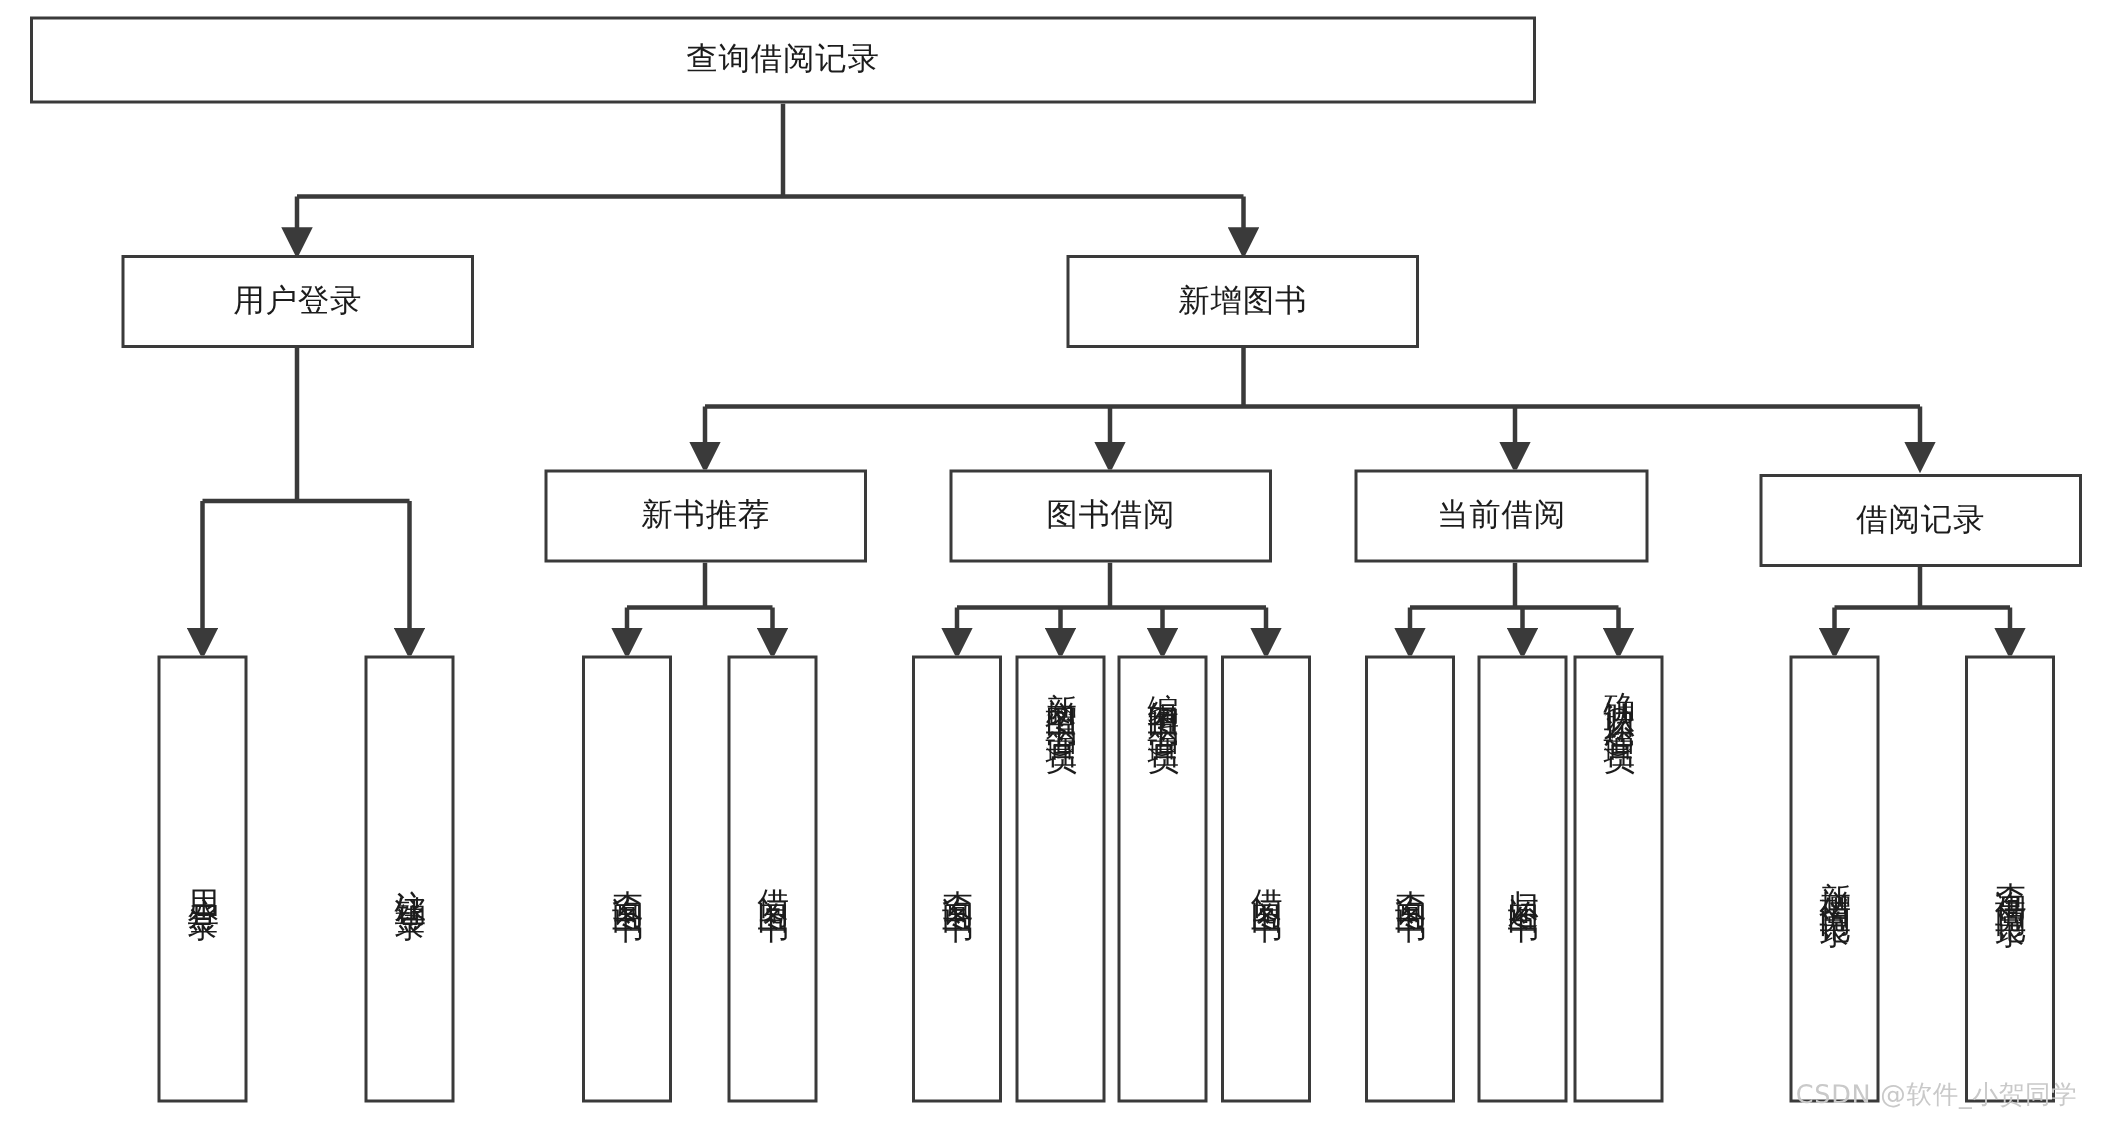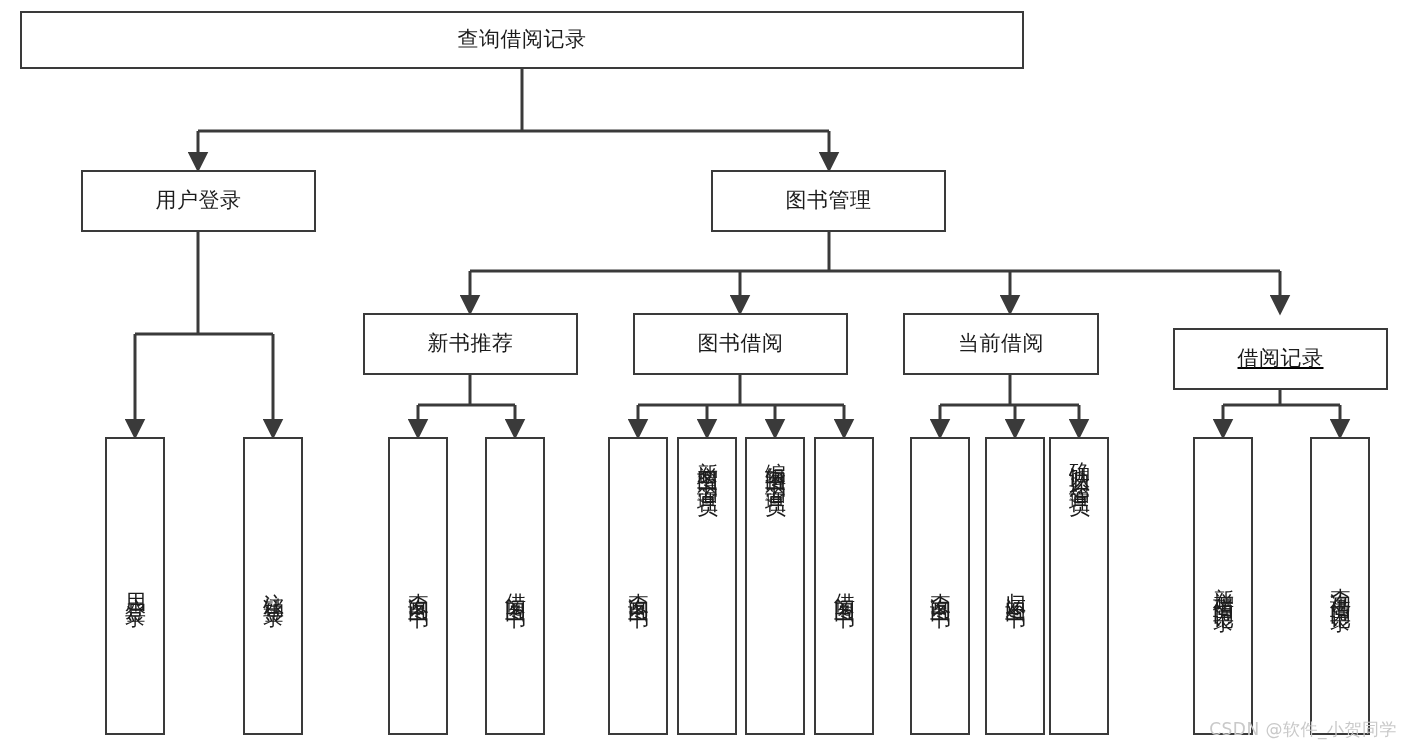--- a/index.html
+++ b/index.html
@@ -66,21 +66,21 @@
   #connectors {
     position: absolute;
     left: 0;
     top: 0;
     width: 1405px;
     height: 747px;
     pointer-events: none;
   }
   #watermark {
     position: absolute;
-    right: 8px;
+    right: 20px;
     bottom: 6px;
     font-size: 17px;
     color: #c9c9c9;
     white-space: nowrap;
     letter-spacing: 0.5px;
     margin-top: 27px;
   }
 </style>
 </head>
 <body>
@@ -138,33 +138,33 @@
   </svg>
 
   <div class="node-box" style="left:20px; top:11px; width:1004px; height:58px;">
     <span class="node-label-h">查询借阅记录</span>
   </div>
 
   <div class="node-box" style="left:81px; top:170px; width:235px; height:62px;">
     <span class="node-label-h">用户登录</span>
   </div>
   <div class="node-box" style="left:711px; top:170px; width:235px; height:62px;">
-    <span class="node-label-h">图书管理</span>
+    <span class="node-label-h">新增图书</span>
   </div>
 
   <div class="node-box" style="left:363px; top:313px; width:215px; height:62px;text-align:right;">
     <span class="node-label-h">新书推荐</span>
   </div>
   <div class="node-box" style="left:633px; top:313px; width:215px; height:62px;justify-content:center;">
     <span class="node-label-h">图书借阅</span>
   </div>
   <div class="node-box" style="left:903px; top:313px; width:196px; height:62px;">
     <span class="node-label-h">当前借阅</span>
   </div>
-  <div class="node-box" style="left:1173px; top:328px; width:215px; height:62px;text-decoration:underline;">
+  <div class="node-box" style="left:1173px; top:316px; width:215px; height:62px;">
     <span class="node-label-h">借阅记录</span>
   </div>
 
   <div class="leaf-box" style="left:105px; top:437px; width:60px; height:298px;">
     <div class="leaf-inner center">
       <span class="vtext">用户登录</span>
     </div>
   </div>
   <div class="leaf-box" style="left:243px; top:437px; width:60px; height:298px;">
     <div class="leaf-inner center">

